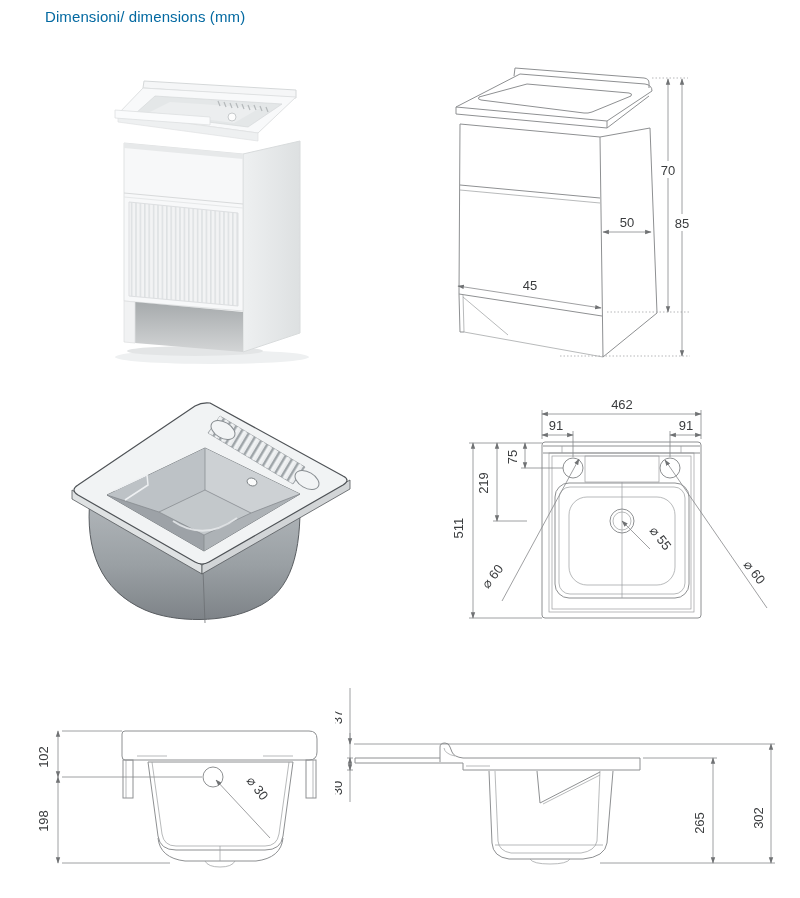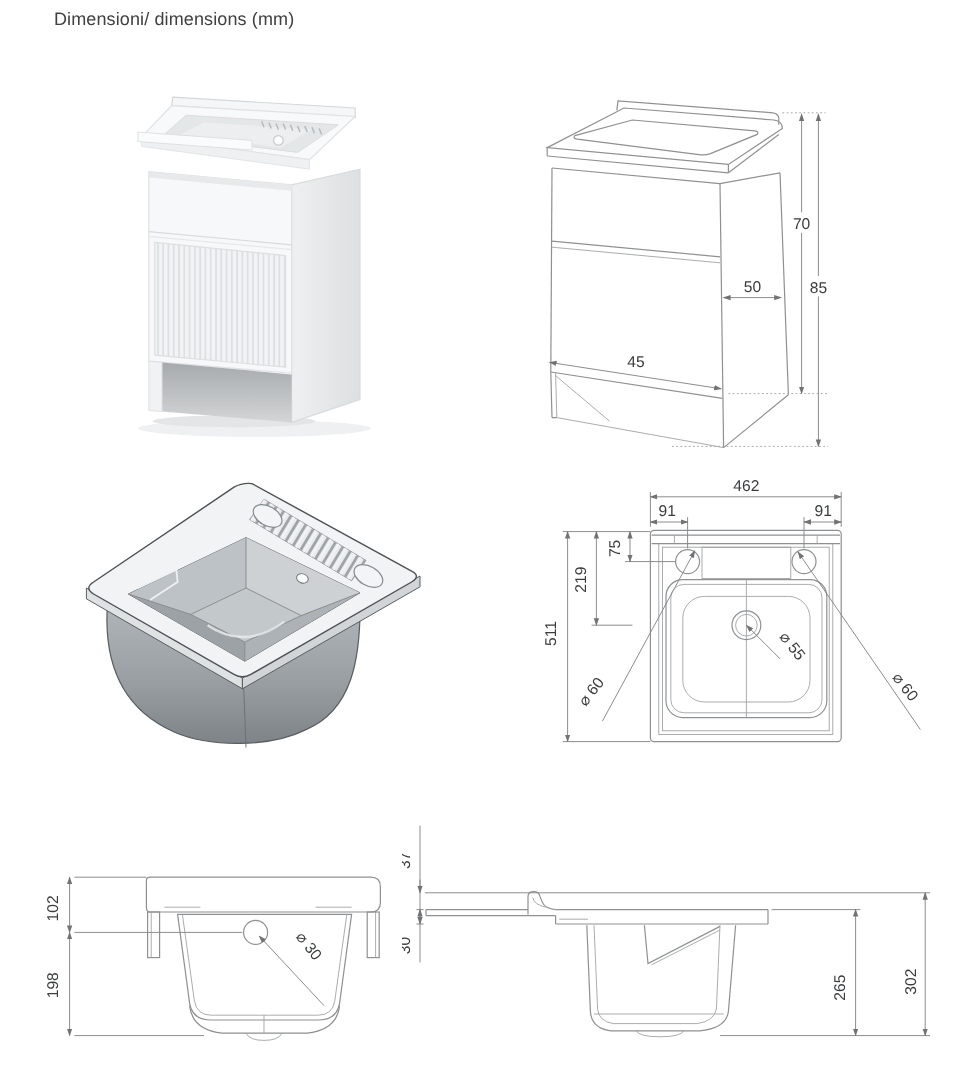--- a/index.html
+++ b/index.html
@@ -1,19 +1,19 @@
 <!DOCTYPE html>
 <html><head>
 <meta charset="utf-8">
 <style>
   html,body{margin:0;padding:0;background:#ffffff;}
   body{width:800px;height:898px;position:relative;font-family:"Liberation Sans","DejaVu Sans",sans-serif;overflow:hidden;}
   .panel{position:absolute;}
   svg{display:block;}
-  .page-title{position:absolute;left:45px;top:8px;font-size:15px;color:#404040;letter-spacing:.1px;}
+  .page-title{position:absolute;left:45px;top:8px;font-size:15px;color:#0369a1;letter-spacing:.1px;}
   text{font-family:"Liberation Sans","DejaVu Sans",sans-serif;font-size:13px;fill:#3a3c3e;}
   .dln{stroke:#86888a;stroke-width:.8;fill:none;}
   .oln{stroke:#8e9092;stroke-width:1;fill:none;}
   .fln{stroke:#9a9c9e;stroke-width:.7;fill:none;}
   .dot{stroke:#a3a5a7;stroke-width:.8;fill:none;stroke-dasharray:1.5 2;}
 </style>
 </head>
 <body>
 
 <div class="page-title">Dimensioni/ dimensions (mm)</div>
@@ -65,21 +65,21 @@
           <line x1="160" y1="41" x2="162" y2="46"></line>
       <line x1="166" y1="42" x2="168" y2="47"></line>
     </g>
     <circle cx="132" cy="52" r="4" fill="#fdfdfd" stroke="#c8cbcd" stroke-width="1"></circle>
     <polygon points="18,49 158,68 158,76 18,57" fill="#eef0f1" stroke="#dfe1e2" stroke-width=".7"></polygon>
     <polygon points="15,45 110,52 110,60 15,53" fill="#fafbfc" stroke="#dde0e1" stroke-width=".8"></polygon>
   </g>
 </svg>
 </div>
 
-<div class="panel" style="left:440px;top:71px;width:255px;height:315px;">
+<div class="panel" style="left:440px;top:55px;width:255px;height:315px;">
 <svg width="255" height="315" viewBox="0 0 255 315">
   <defs>
     <marker id="mA" viewBox="0 0 10 10" refX="9" refY="5" markerWidth="6.5" markerHeight="6.5" orient="auto-start-reverse" markerUnits="userSpaceOnUse">
       <path d="M0,1.6 L10,5 L0,8.4 z" fill="#707274"></path>
     </marker>
   </defs>
   <g>
 
     <path class="oln" d="M74,21 L75,13 L204,23 Q209,23.6 209,28 L209,33"></path>
 

